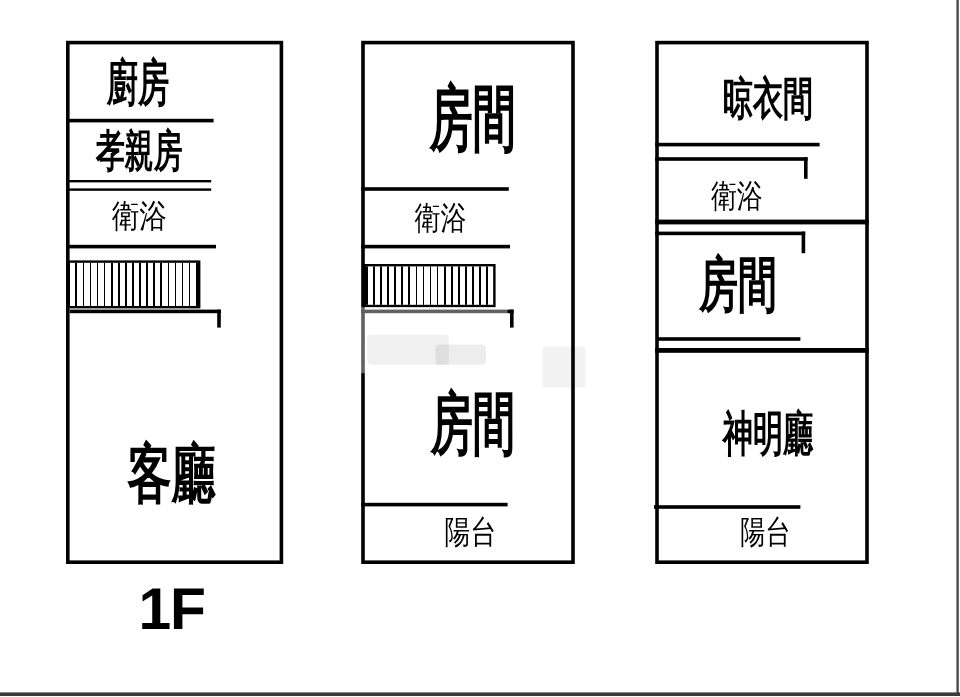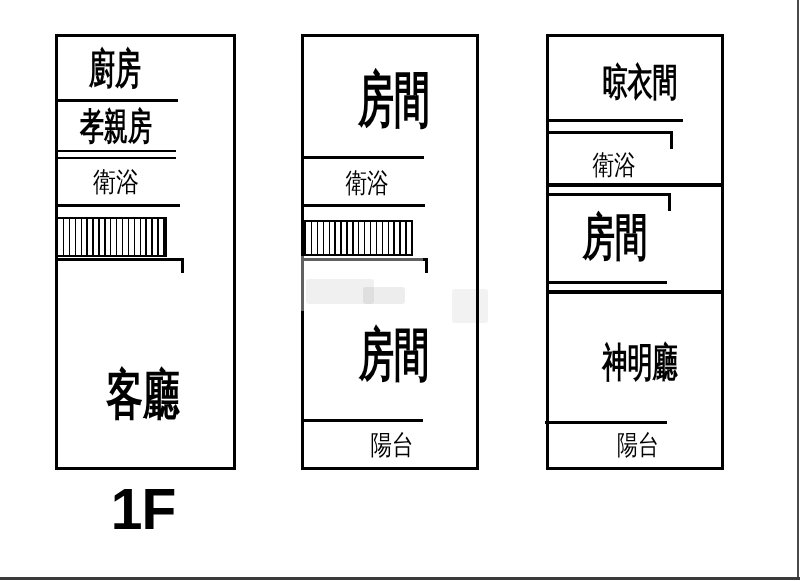--- a/index.html
+++ b/index.html
@@ -15,21 +15,21 @@
   .stairs{
     position:absolute;border:2px solid #000;box-sizing:border-box;
     background:repeating-linear-gradient(90deg,#000 0,#000 1.4px,#fff 1.4px,#fff 5.9px);
   }
   .room-label{
     position:absolute;white-space:nowrap;color:#000;font-weight:600;line-height:1;
     transform:translate(-50%,-50%) scaleX(var(--sx,0.65));
   }
   .floor-label{
     position:absolute;white-space:nowrap;color:#000;line-height:1;
-    font-family:"Liberation Sans", sans-serif;font-weight:700;font-size:57px;
+    font-family:"Liberation Sans", sans-serif;font-weight:700;font-size:49px;
     transform:translate(-50%,-50%);letter-spacing:-1px;
   }
   .edge{position:absolute;background:#4a4a4a;}
   .wm{position:absolute;pointer-events:none;}
 </style>
 </head>
 <body>
 
 <div id="canvas">
 

